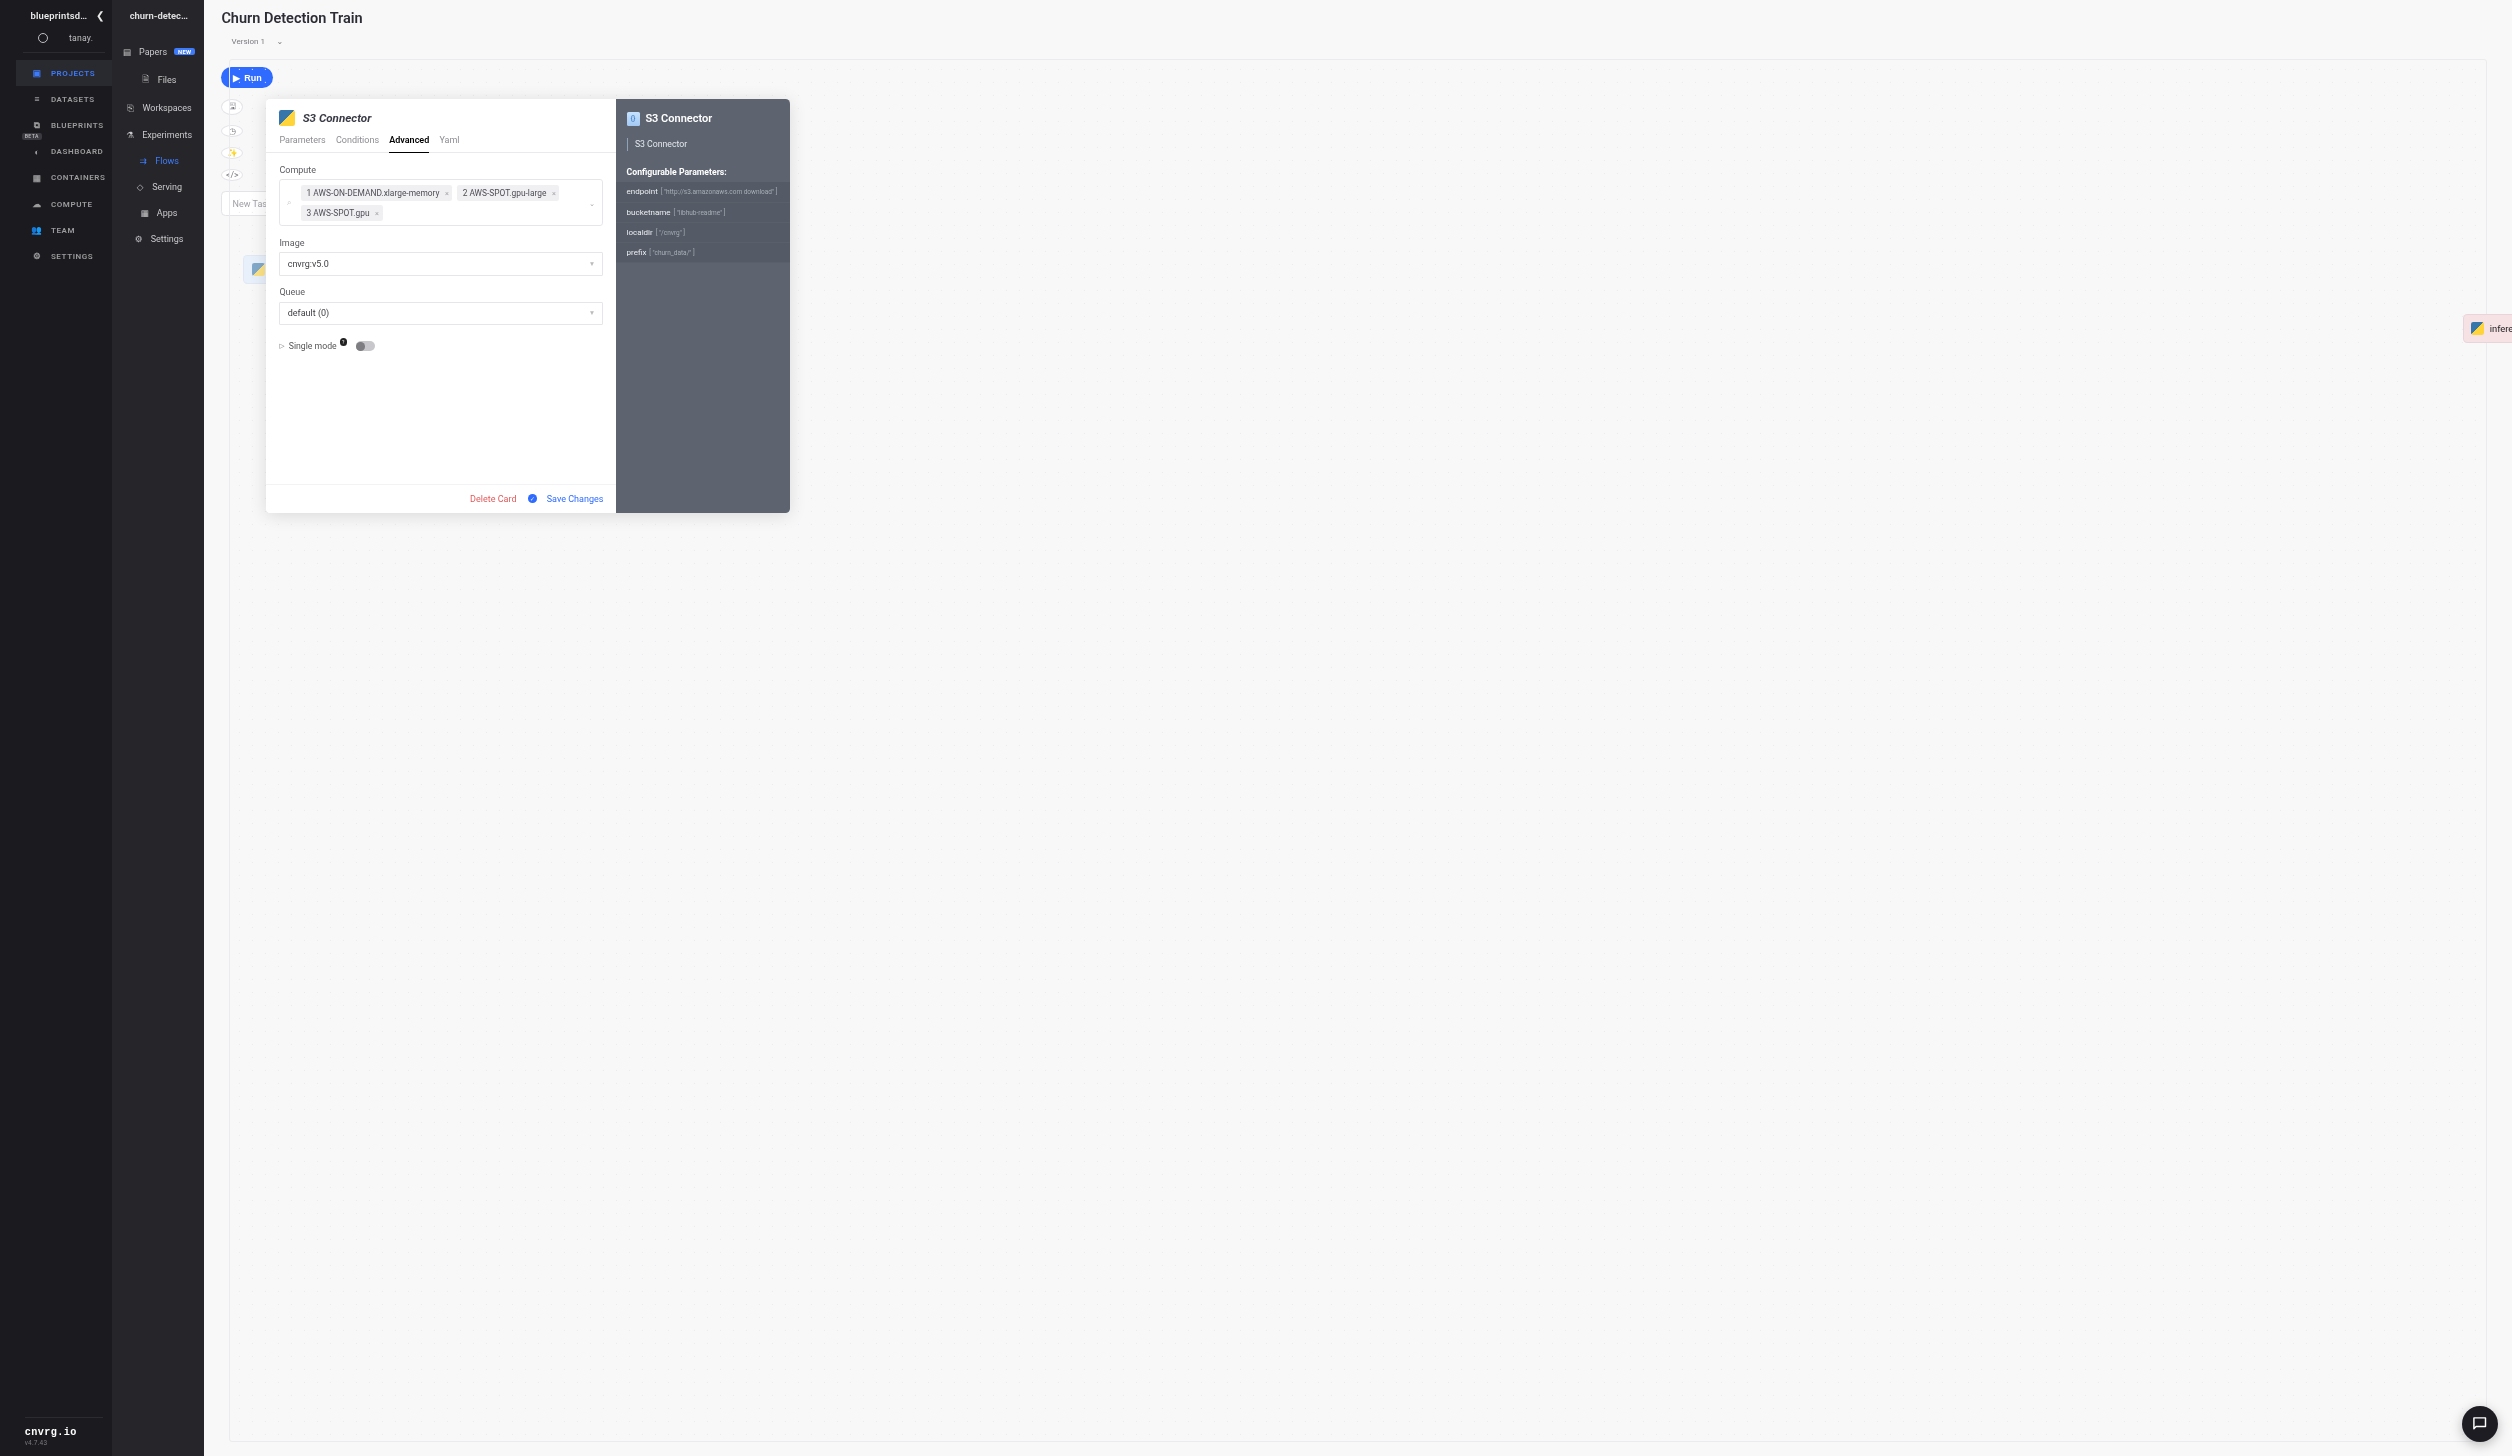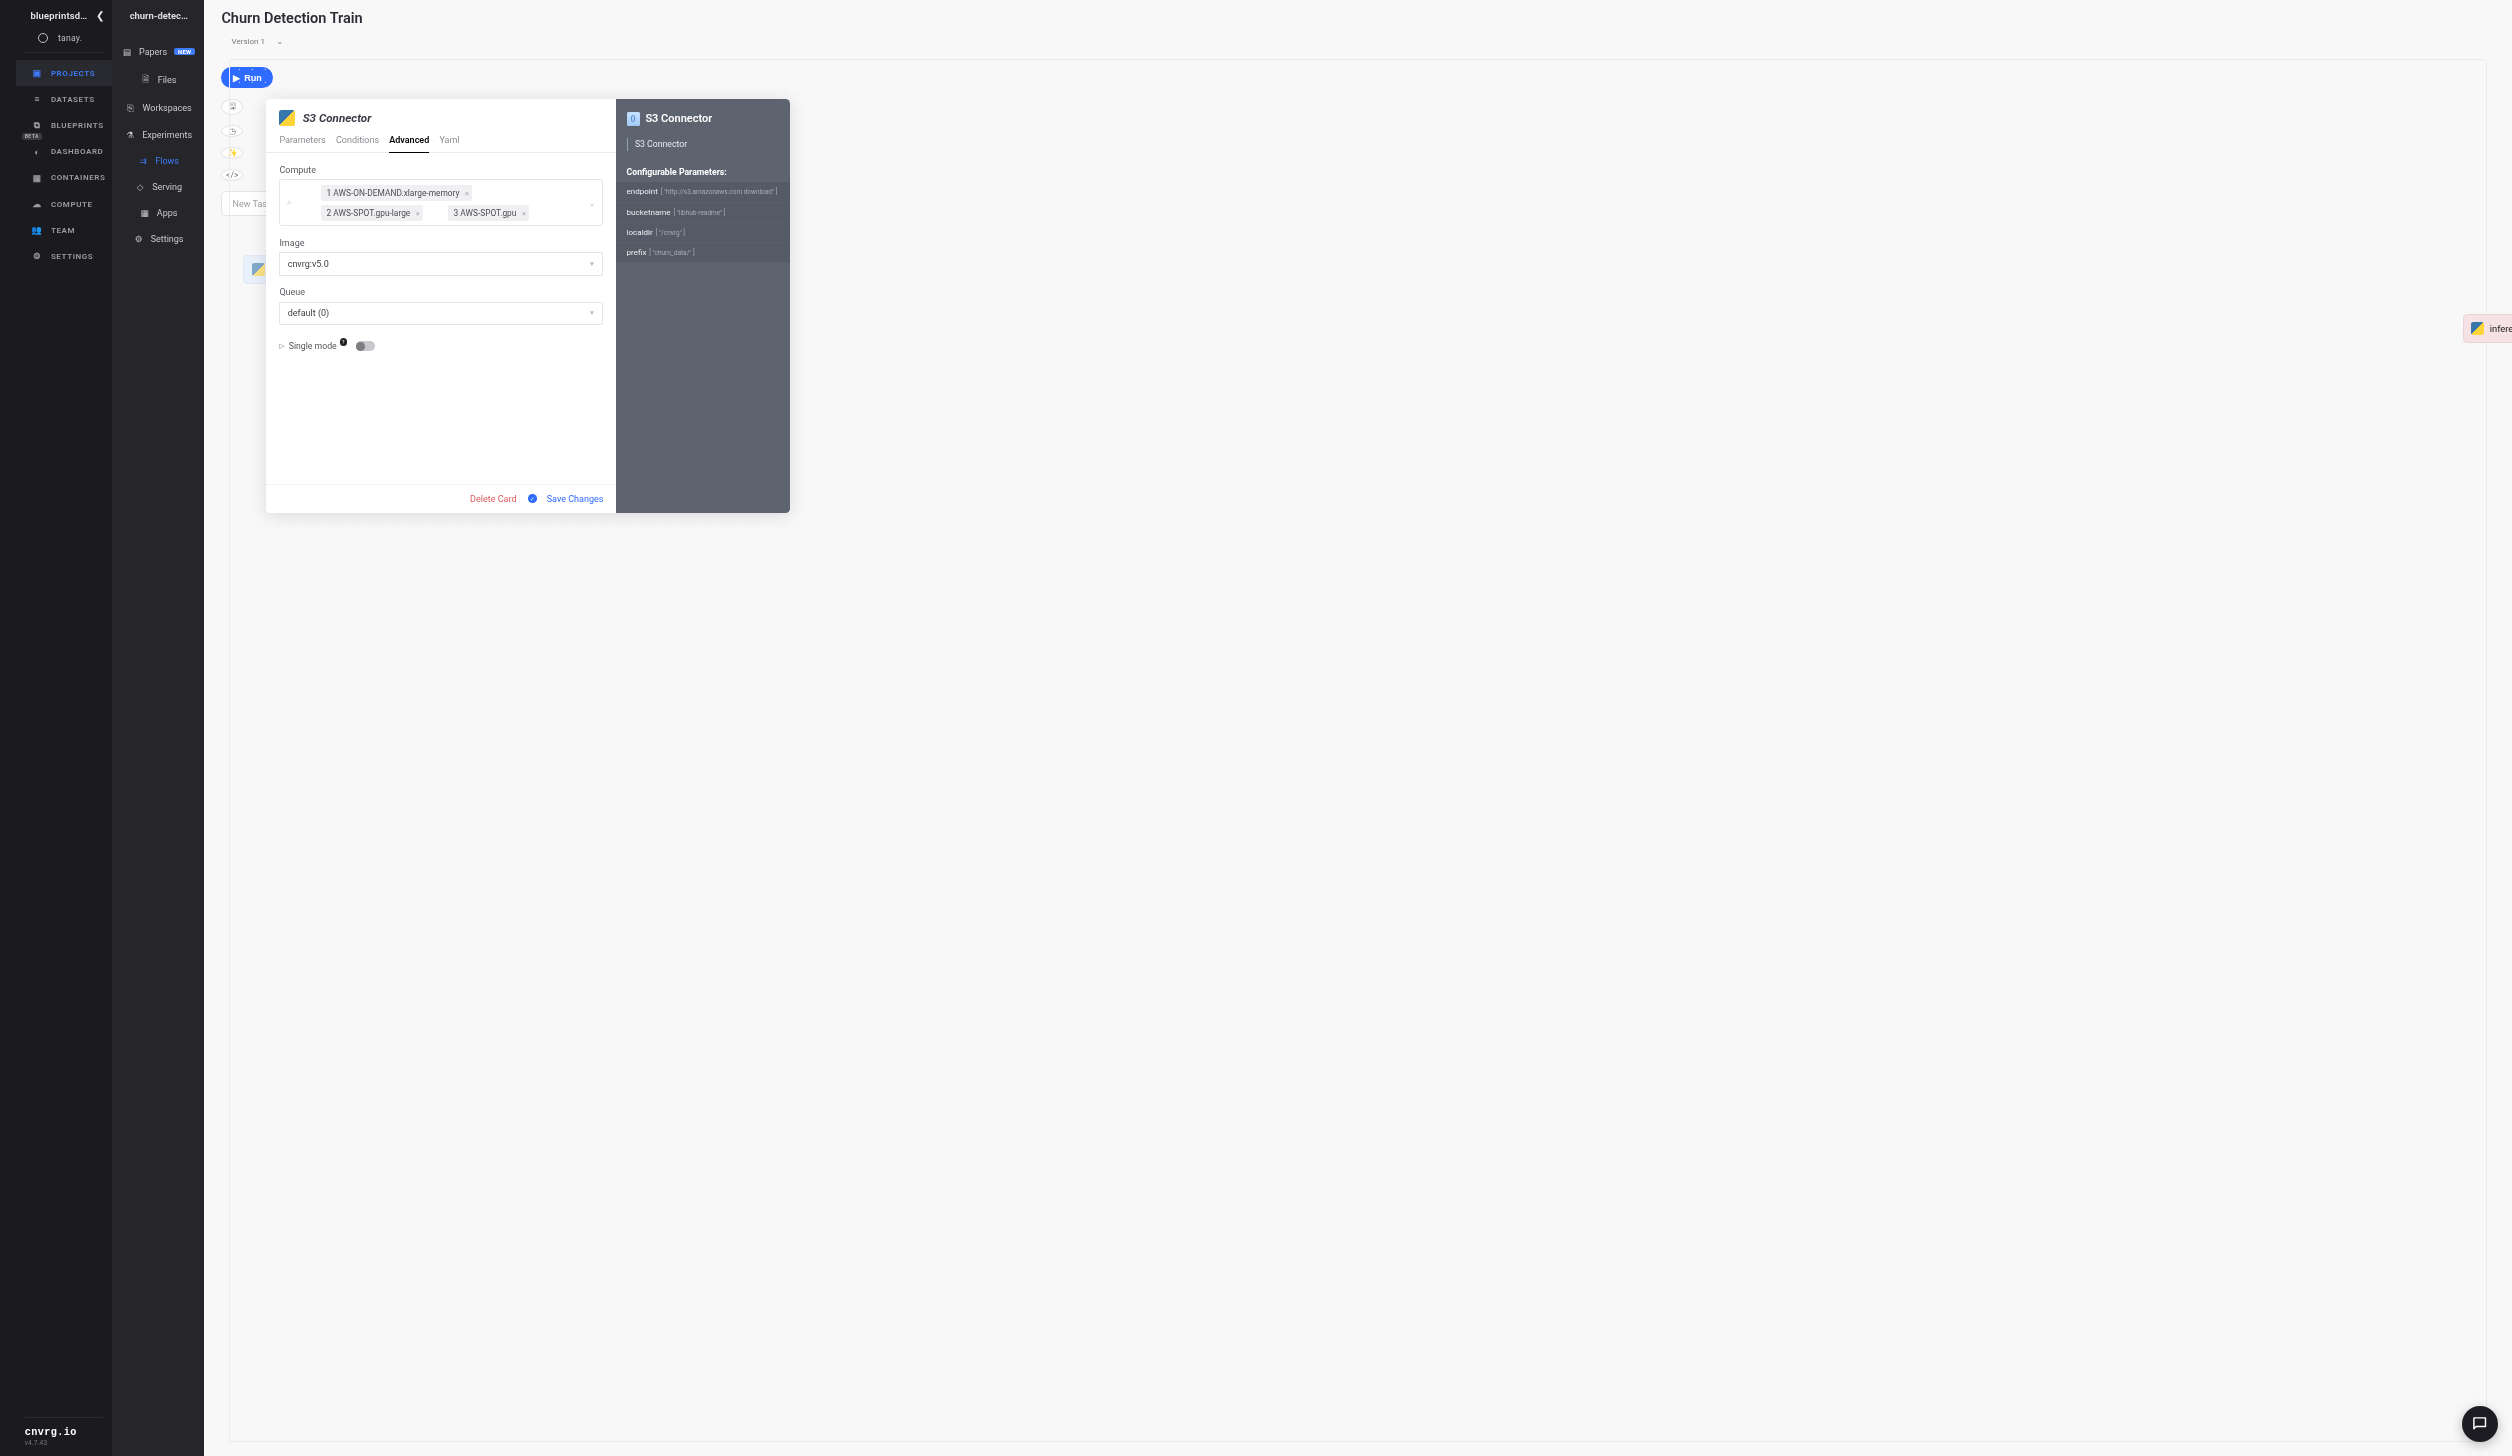--- a/index.html
+++ b/index.html
@@ -37,21 +37,21 @@
   text-overflow: ellipsis;
 }
 .sb1-header .chev {
   font-size: 10.2px;
   cursor: pointer;
 }
 .sb1-user {
   padding: 4.4px 8.7px 8.7px 14.5px;
   display: flex;
   align-items: center;
-  gap: 10px;
+  gap: 21px;
   color: #bfbfc2;
   font-size: 8.7px;
   border-bottom: 0.7px solid rgba(255,255,255,.08);
   margin: 0 7.3px 7.3px;
 }
 .sb1-user .avatar {
   width: 10.2px; height: 10.2px;
   border: 0.7px solid #bfbfc2;
   border-radius: 50%;
   display: inline-block;
@@ -304,21 +304,20 @@
   position: absolute; right: 7.3px; top: 50%; transform: translateY(-50%);
   color: #9c9ca2; font-size: 7.3px; cursor: pointer;
 }
 .chip {
   background: #f0f0f3;
   border-radius: 2.2px;
   padding: 2.9px 13px 2.9px 5.8px;
   font-size: 8.4px;
   color: #4d4d55;
   position: relative;
-  margin-left: 20px;
 }
 .chip .x {
   position: absolute; right: 3.6px; top: 50%; transform: translateY(-50%);
   color: #9c9ca2; font-size: 7.3px; cursor: pointer;
 }
 .sel {
   border: 0.7px solid #e6e6ea;
   border-radius: 1px;
   padding: 5.8px 20.4px 5.8px 7.3px;
   font-size: 9px;

